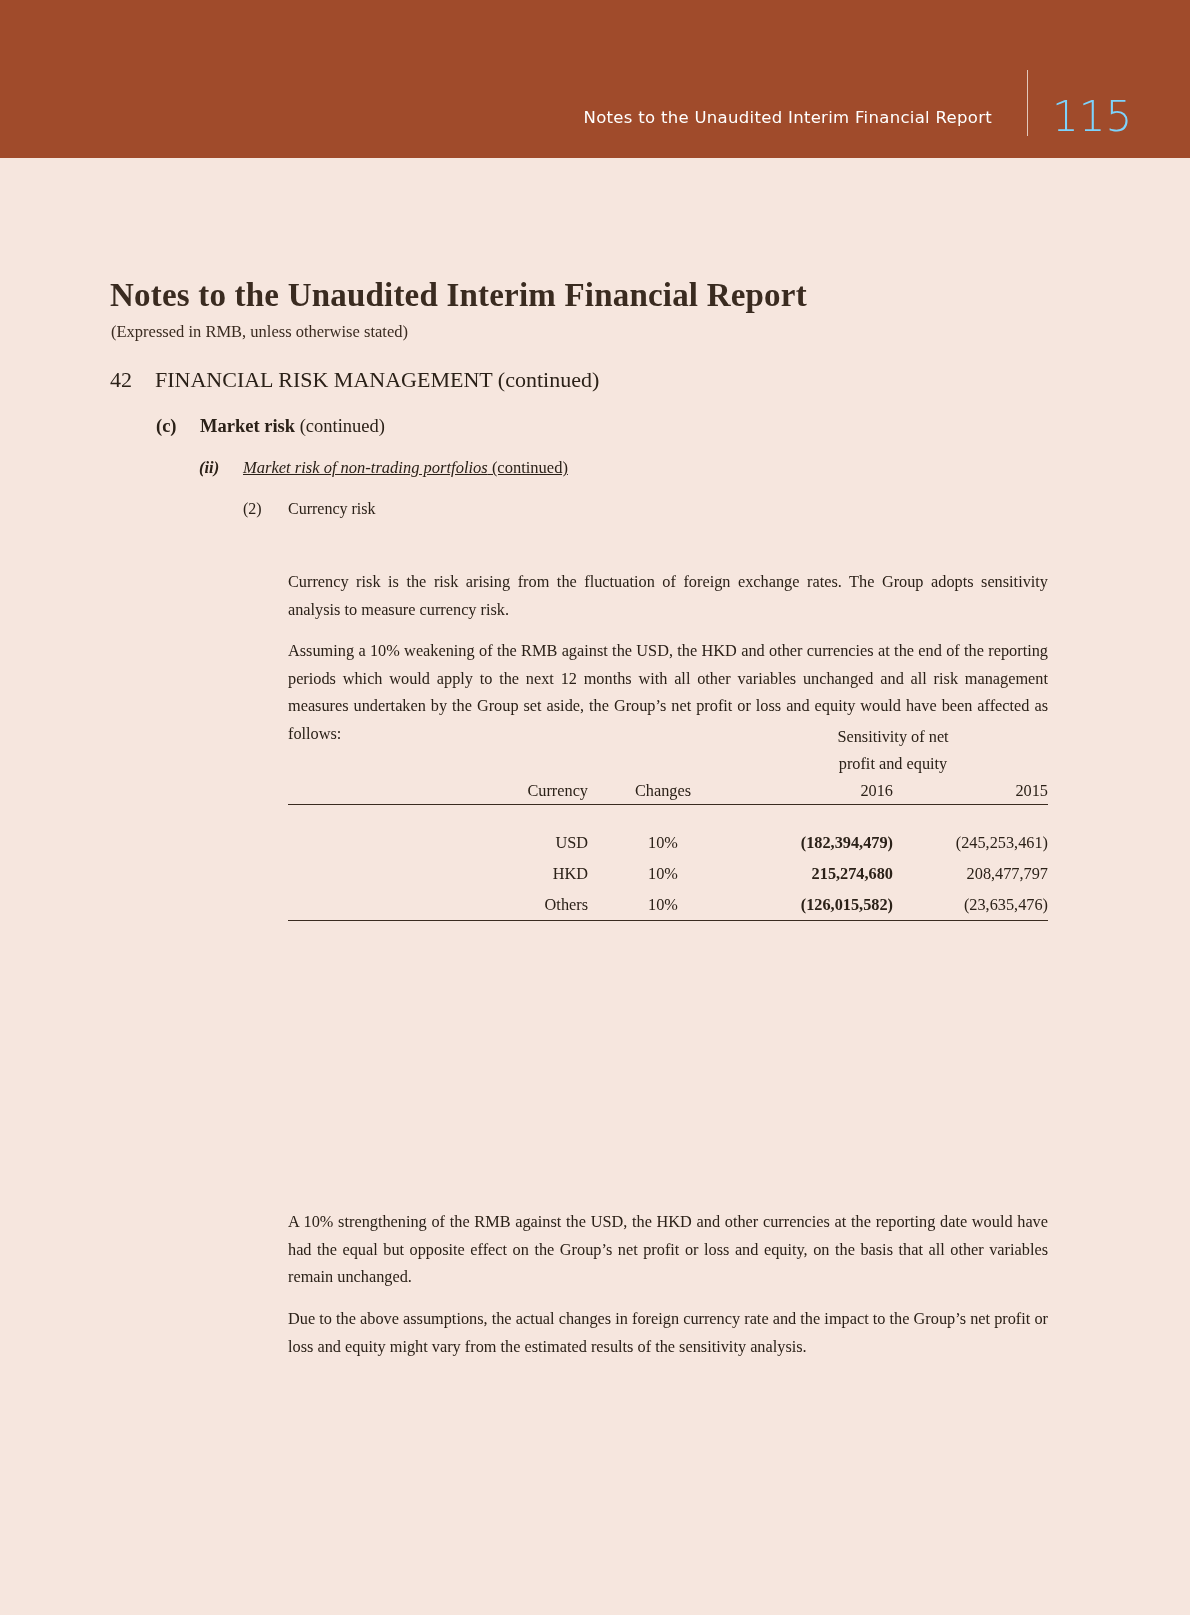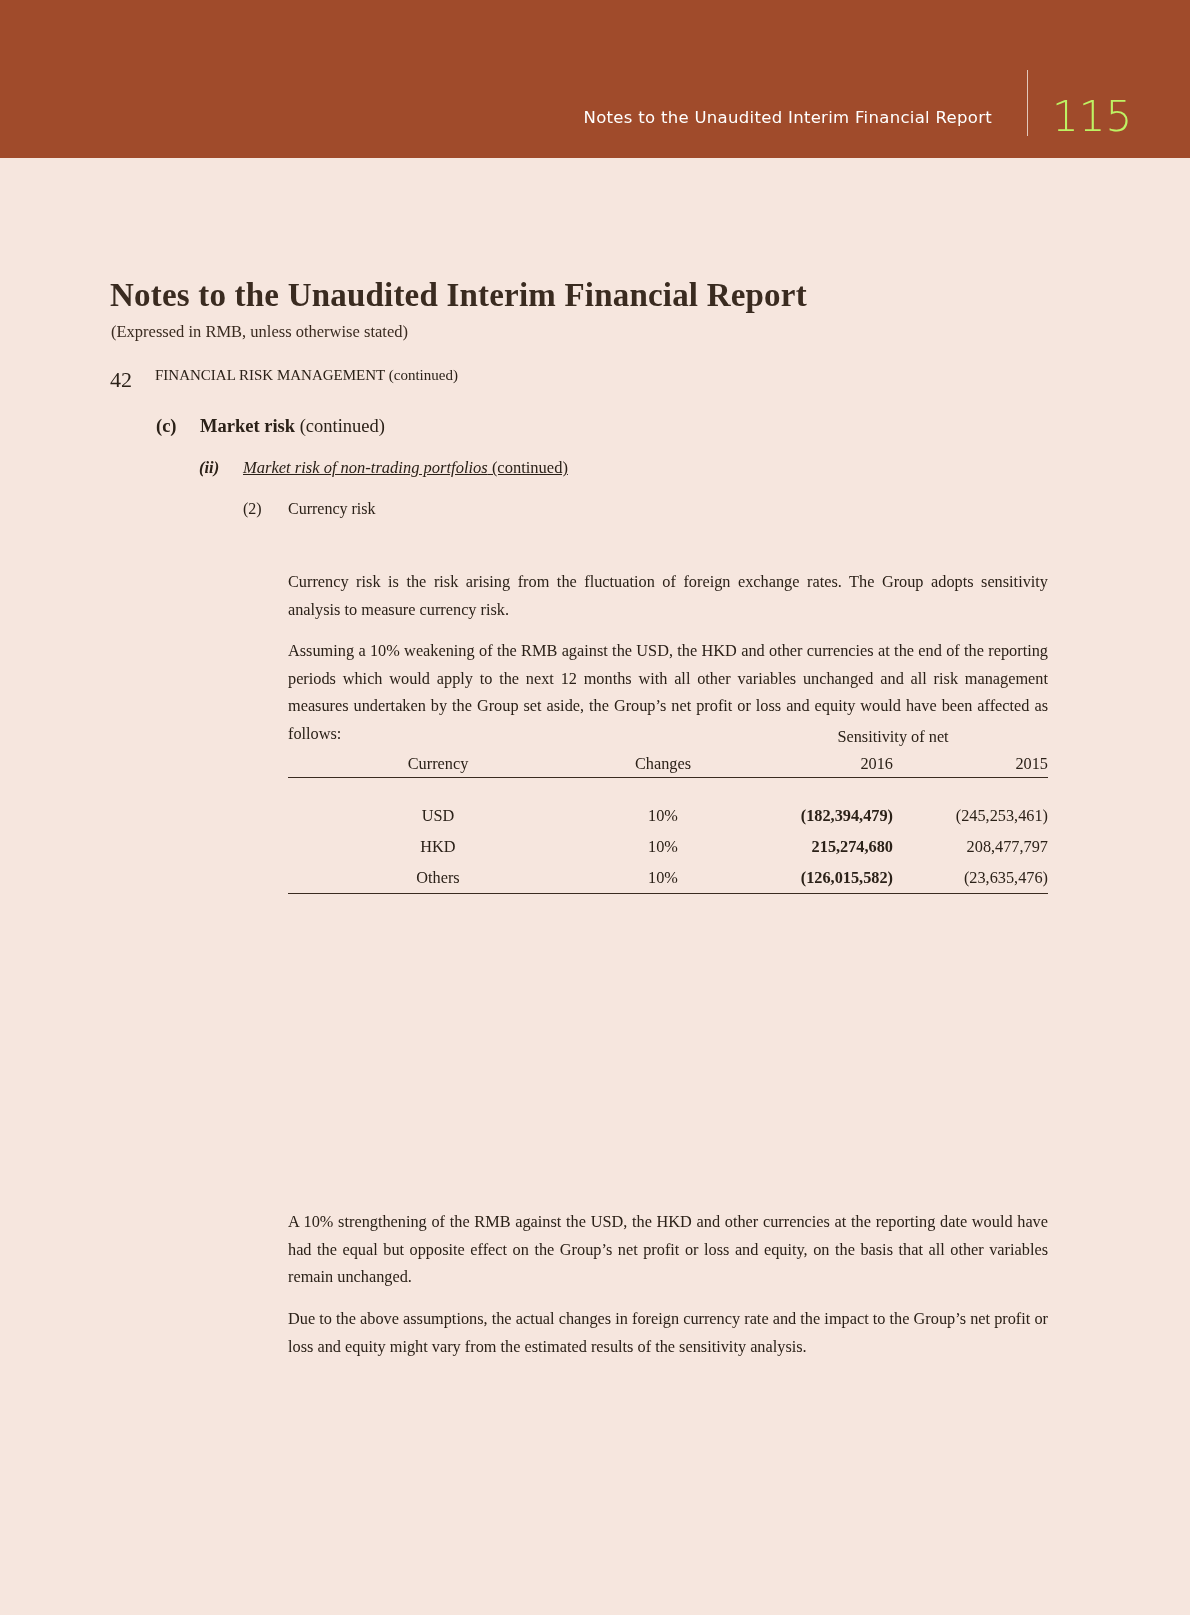--- a/index.html
+++ b/index.html
@@ -41,21 +41,21 @@
   }
   .header-divider {
     width: 1px;
     height: 66px;
     background: #e3c8bb;
     position: absolute;
     right: 102px;
     top: -26px;
   }
   .page-number {
-    color: #bef264;
+    color: #7dd3fc;
     font-family: "DejaVu Sans", sans-serif;
     font-size: 42px;
     font-weight: 300;
     line-height: 1;
     width: 78px;
     text-align: left;
     padding-left: 18px;
   }
 
   
@@ -87,21 +87,21 @@
     position: absolute;
     left: 110px;
     top: 209px;
     font-size: 22px;
     color: #2b2118;
   }
   .sec-title {
     position: absolute;
     left: 155px;
     top: 209px;
-    font-size: 15px;
+    font-size: 22px;
     color: #2b2118;
     white-space: nowrap;
   }
 
   .sub-c-label {
     position: absolute;
     left: 156px;
     top: 258px;
     font-size: 18.5px;
     font-weight: bold;
@@ -173,21 +173,21 @@
   table.sens {
     border-collapse: collapse;
     width: 760px;
     font-size: 16.3px;
   }
   table.sens td, table.sens th {
     padding: 0;
     font-weight: normal;
     vertical-align: bottom;
   }
-  .col-cur   { width: 300px; text-align: center; }
+  .col-cur   { width: 300px; text-align: right; }
   .col-chg   { width: 150px; text-align: center; }
   .col-y1    { width: 155px; text-align: right; }
   .col-y2    { width: 155px; text-align: right; }
 
   .hdr-group td {
     font-weight: bold;
     font-size: 16.3px;
     line-height: 27px;
   }
   .hdr-group .span2 { text-align: center; }
@@ -252,20 +252,25 @@
   <div class="para para-2">Assuming a 10% weakening of the RMB against the USD, the HKD and other currencies at the end of the reporting periods which would apply to the next 12 months with all other variables unchanged and all risk management measures undertaken by the Group set aside, the Group’s net profit or loss and equity would have been affected as follows:</div>
 
   <div class="tbl-wrap">
     <table class="sens">
       <tbody>
         <tr class="hdr-group">
           <td class="col-cur"></td>
           <td class="col-chg"></td>
           <td class="span2" colspan="2">Sensitivity of net</td>
         </tr>
+        <tr class="hdr-group">
+          <td class="col-cur"></td>
+          <td class="col-chg"></td>
+          <td class="span2" colspan="2">profit and equity</td>
+        </tr>
         <tr class="hdr-cols">
           <td class="col-cur">Currency</td>
           <td class="col-chg">Changes</td>
           <td class="col-y1">2016</td>
           <td class="col-y2 y2015">2015</td>
         </tr>
         <tr class="rule-row">
           <td colspan="4"></td>
         </tr>
         <tr class="spacer-row">

